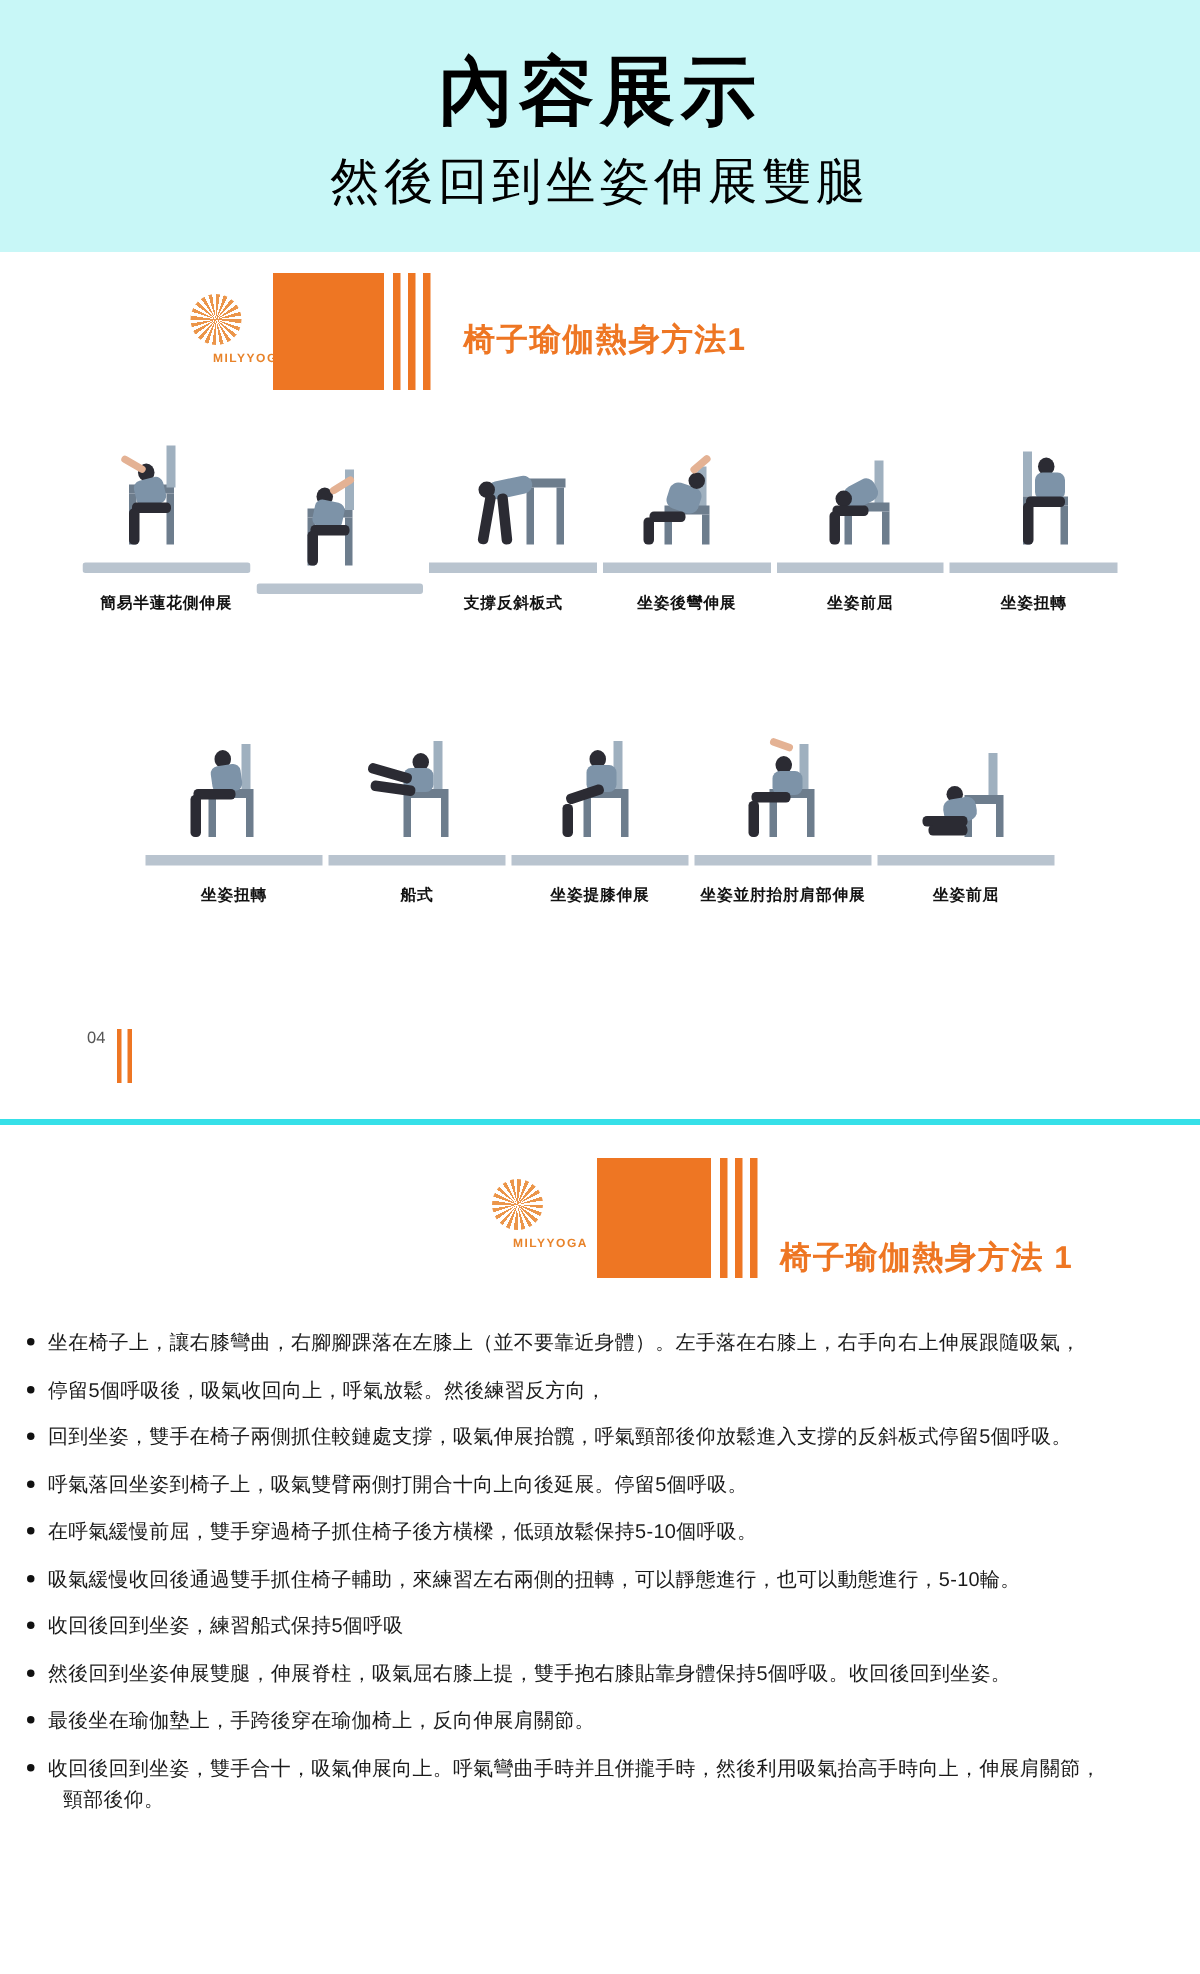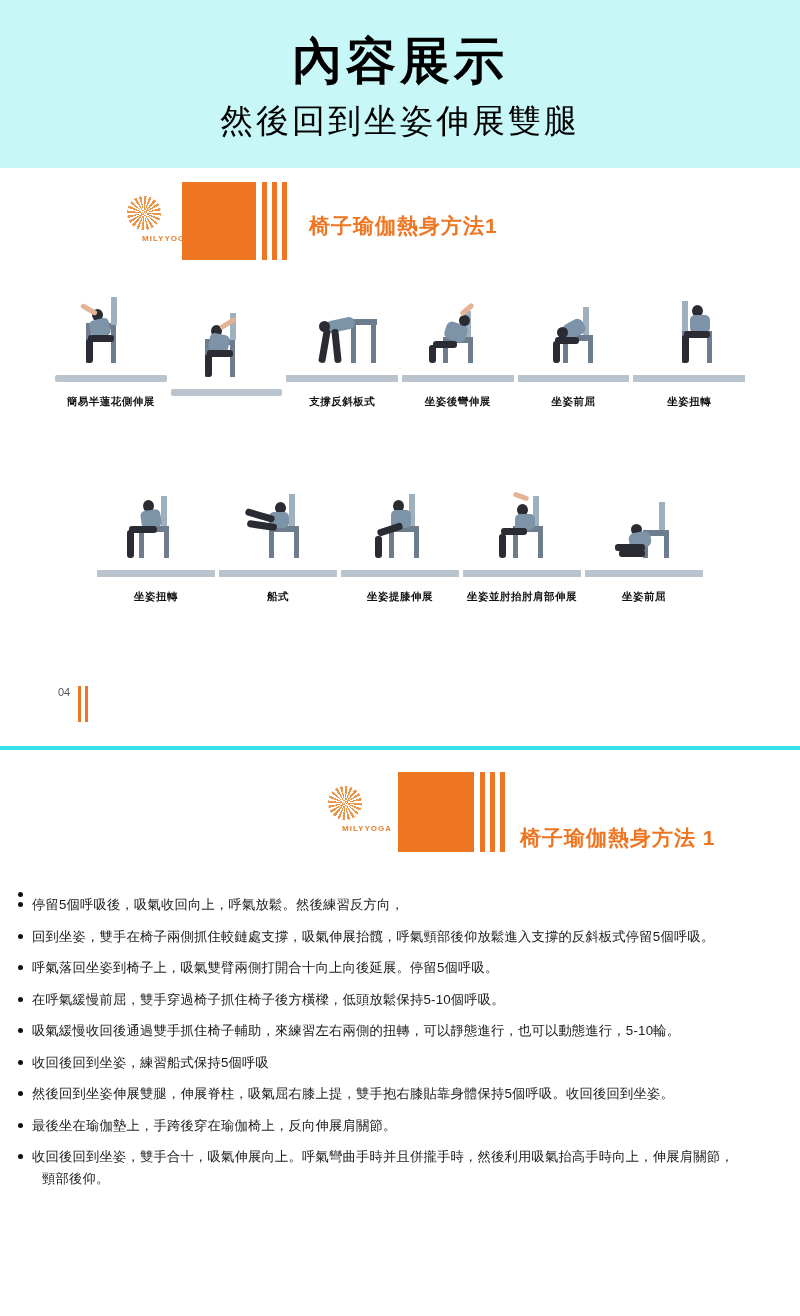--- a/index.html
+++ b/index.html
@@ -439,20 +439,21 @@
       <div class="orange-bars2">
           <i></i>
           <i></i>
           <i></i>
         </div>
       <div class="slide2-title">椅子瑜伽熱身方法 1</div>
     </div>
 
     <div class="bullets">
       <div class="bullet">
+        <span>坐在椅子上，讓右膝彎曲，右腳腳踝落在左膝上（並不要靠近身體）。左手落在右膝上，右手向右上伸展跟隨吸氣，</span>
       </div>
       <div class="bullet">
         <span>停留5個呼吸後，吸氣收回向上，呼氣放鬆。然後練習反方向，</span>
       </div>
       <div class="bullet">
         <span>回到坐姿，雙手在椅子兩側抓住較鏈處支撐，吸氣伸展抬髖，呼氣頸部後仰放鬆進入支撐的反斜板式停留5個呼吸。</span>
       </div>
       <div class="bullet">
         <span>呼氣落回坐姿到椅子上，吸氣雙臂兩側打開合十向上向後延展。停留5個呼吸。</span>
       </div>

